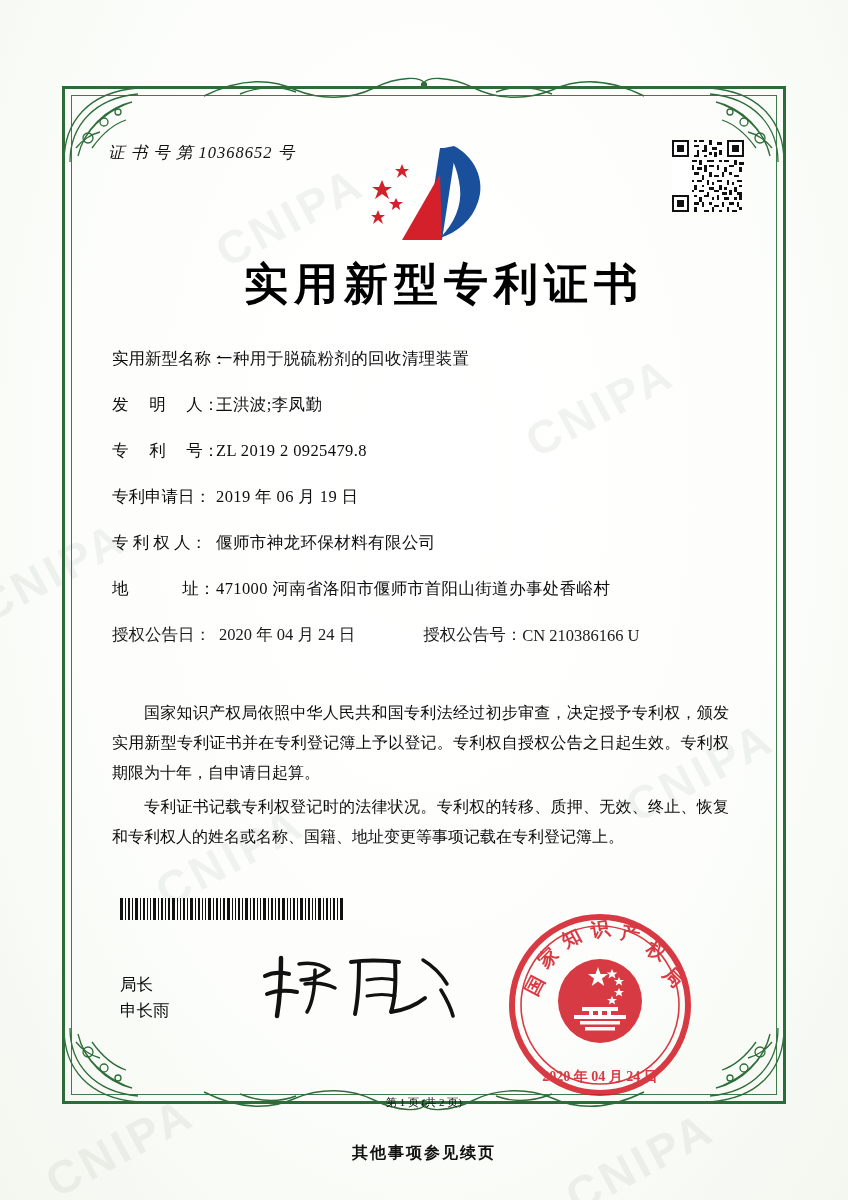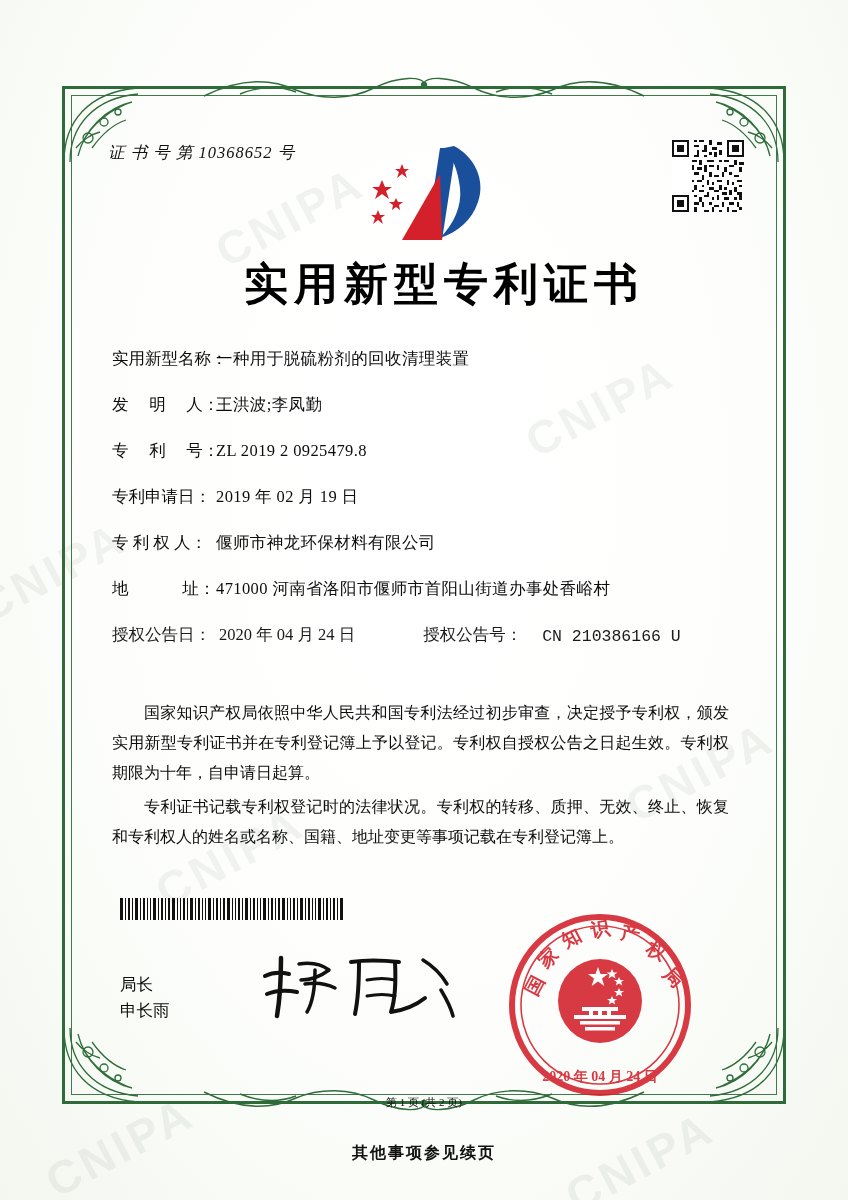--- a/index.html
+++ b/index.html
@@ -139,21 +139,21 @@
 
   .row-grant {
     display: flex;
     align-items: flex-end;
     font-size: 16.5px;
     margin-bottom: 4px;
   }
   .row-grant .g1-label { white-space: nowrap; }
   .row-grant .g1-value { margin-left: 8px; white-space: nowrap; }
   .row-grant .g2-label { margin-left: 68px; white-space: nowrap; }
-  .row-grant .g2-value { margin-left: 20px; white-space: nowrap; font-family: Liberation Mono, monospace; }
+  .row-grant .g2-value { margin-left: 0; white-space: nowrap; }
 
   
   .paras {
     position: absolute;
     left: 112px; top: 698px;
     width: 632px;
     font-size: 16px;
     line-height: 30px;
     text-align: justify;
     color: #0d0d0d;
@@ -411,21 +411,21 @@
     <div class="frow">
       <div class="flabel">发　 明　 人：</div>
       <div class="fvalue">王洪波;李凤勤</div>
     </div>
     <div class="frow">
       <div class="flabel">专　 利　 号：</div>
       <div class="fvalue">ZL 2019 2 0925479.8</div>
     </div>
     <div class="frow">
       <div class="flabel">专利申请日：</div>
-      <div class="fvalue">2019 年 02 月 19 日</div>
+      <div class="fvalue">2019 年 06 月 19 日</div>
     </div>
     <div class="frow">
       <div class="flabel">专 利 权 人：</div>
       <div class="fvalue">偃师市神龙环保材料有限公司</div>
     </div>
     <div class="frow">
       <div class="flabel">地　　　 址：</div>
       <div class="fvalue">471000 河南省洛阳市偃师市首阳山街道办事处香峪村</div>
     </div>
 

